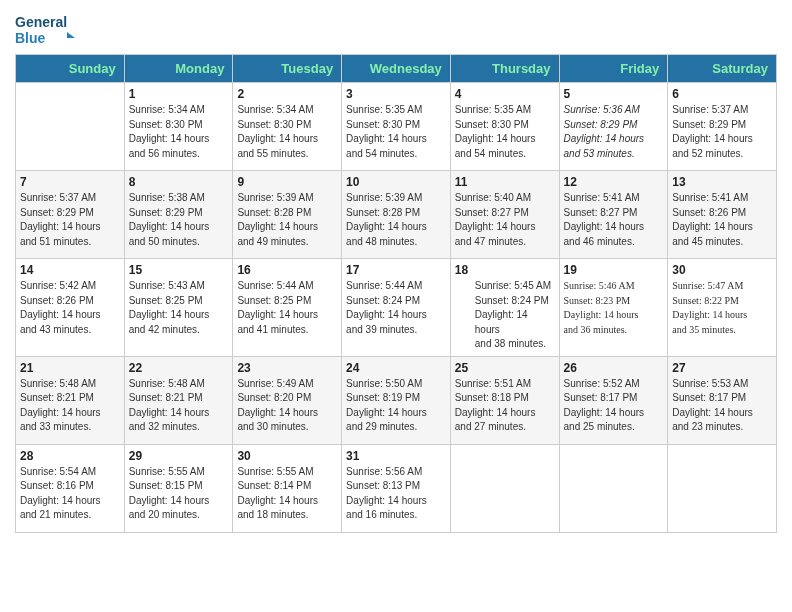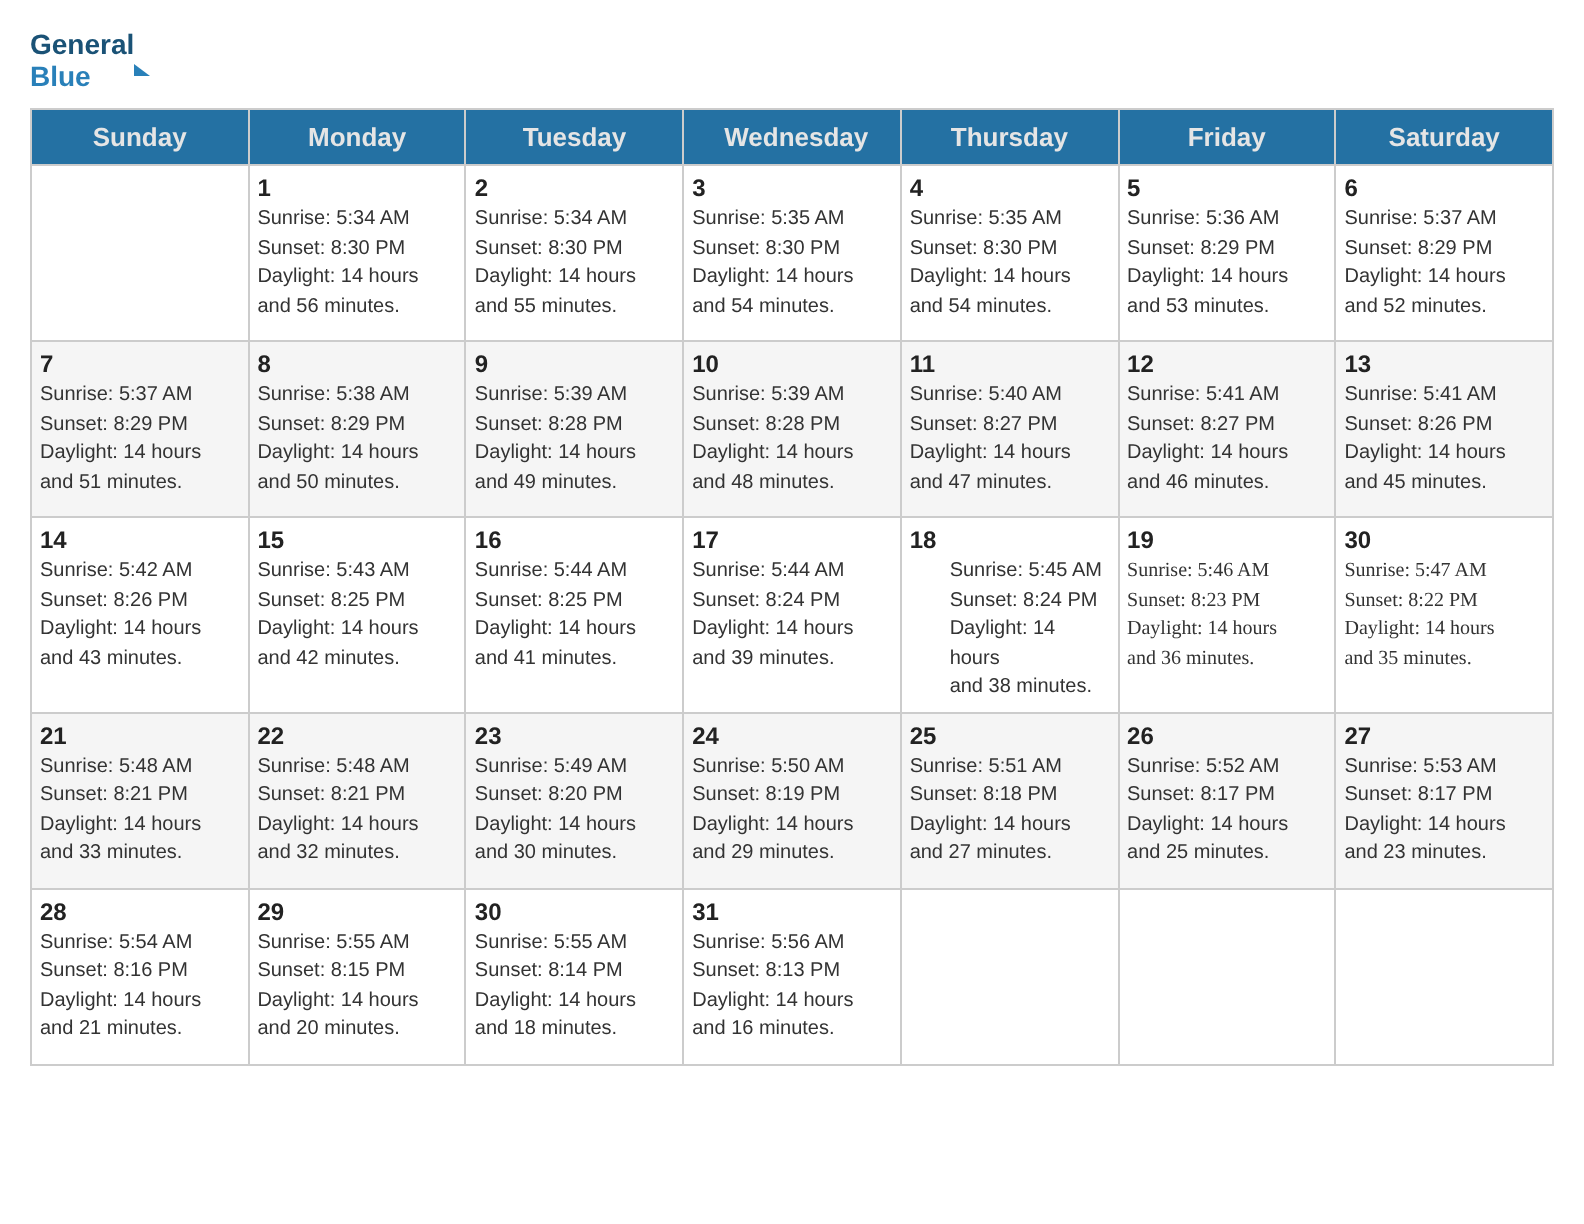--- a/index.html
+++ b/index.html
@@ -33,25 +33,25 @@
       font-size: 16px;
       color: #333;
     }
     table {
       width: 100%;
       border-collapse: collapse;
       table-layout: fixed;
     }
     thead tr th {
       background-color: #2471a3;
-      color: #e5e5e5;
+      color: #86efac;
       font-size: 13px;
       font-weight: bold;
-      padding: 6px 20px;
-      text-align: center;
+      padding: 6px 8px;
+      text-align: right;
       border: 1px solid #ccc;
     }
     tbody tr td {
       border: 1px solid #ccc;
       vertical-align: top;
       padding: 4px 4px;
       font-size: 11px;
       color: #222;
       min-height: 80px;
       height: 88px;
@@ -129,21 +129,21 @@
         </td>
         <td>
           <span class="day-num">4</span>
           <div class="cell-content" style="white-space: pre-line;">Sunrise: 5:35 AM
 Sunset: 8:30 PM
 Daylight: 14 hours
 and 54 minutes.</div>
         </td>
         <td>
           <span class="day-num">5</span>
-          <div class="cell-content" style="white-space: pre-line;">Sunrise: 5:36 AM
+          <div class="cell-content" style="white-space: pre-line; font-style: italic;">Sunrise: 5:36 AM
 Sunset: 8:29 PM
 Daylight: 14 hours
 and 53 minutes.</div>
         </td>
         <td>
           <span class="day-num">6</span>
           <div class="cell-content" style="white-space: pre-line;">Sunrise: 5:37 AM
 Sunset: 8:29 PM
 Daylight: 14 hours
 and 52 minutes.</div>

